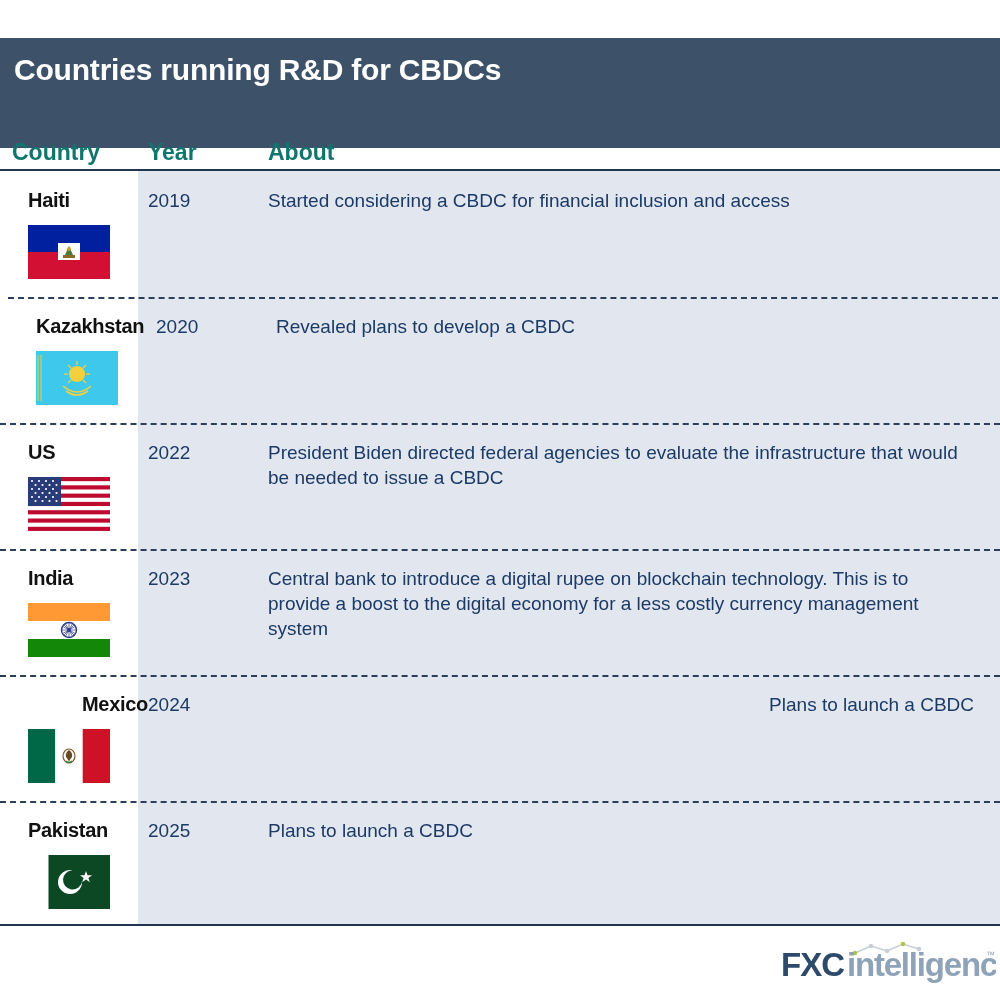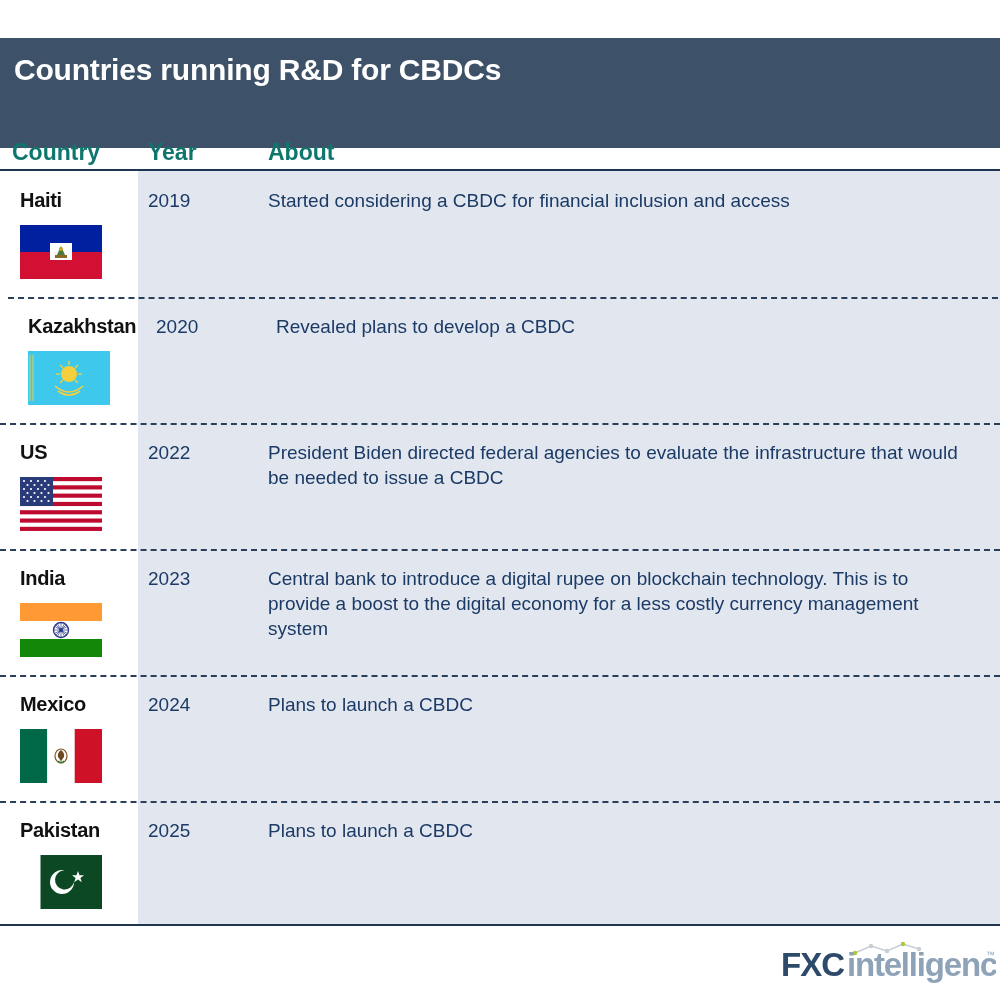--- a/index.html
+++ b/index.html
@@ -69,21 +69,21 @@
   }
 
   .row{
     position:absolute;left:0;width:1000px;height:126px;
   }
   .row-sep{
     position:absolute;left:0;top:0;width:1000px;height:0;
     border-top:2px dashed #2a3f5a;
   }
   .c-country{
-    position:absolute;left:20px;top:18px;width:120px;
+    position:absolute;left:28px;top:18px;width:120px;
   }
   .country-name{
     display:block;
     color:#111111;
     font-size:20px;
     font-weight:bold;
     line-height:22px;
     white-space:nowrap;
     letter-spacing:-0.3px;
   }
@@ -266,21 +266,21 @@
               <line x1="34.2" y1="23.2" x2="47.8" y2="30.8"></line>
               <line x1="47.8" y1="23.2" x2="34.2" y2="30.8"></line>
             </g>
           </svg>
         </span>
       </div>
       <div class="c-year">2023</div>
       <div class="c-about">Central bank to introduce a digital rupee on blockchain technology. This is to provide a boost to the digital economy for a less costly currency management system</div>
     </div>
 
-    <div class="row" style="top:565px;">
+    <div class="row" style="top:565px;text-align:right;">
       <div class="row-sep"></div>
       <div class="c-country">
         <span class="country-name">Mexico</span>
         <span class="flag">
           <svg viewBox="0 0 82 54" xmlns="http://www.w3.org/2000/svg">
             <rect x="0" y="0" width="27.3" height="54" fill="#006847"></rect>
             <rect x="27.3" y="0" width="27.4" height="54" fill="#ffffff"></rect>
             <rect x="54.7" y="0" width="27.3" height="54" fill="#ce1126"></rect>
             <ellipse cx="41" cy="27" rx="6" ry="7" fill="none" stroke="#7a5a2a" stroke-width="1.2"></ellipse>
             <path d="M41 21 q4 3 3 7 q-3 4 -3 5 q0 -1 -3 -5 q-1 -4 3 -7 Z" fill="#6b4a22"></path>

